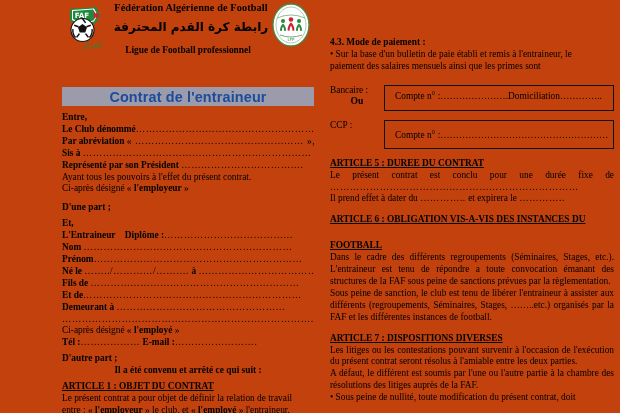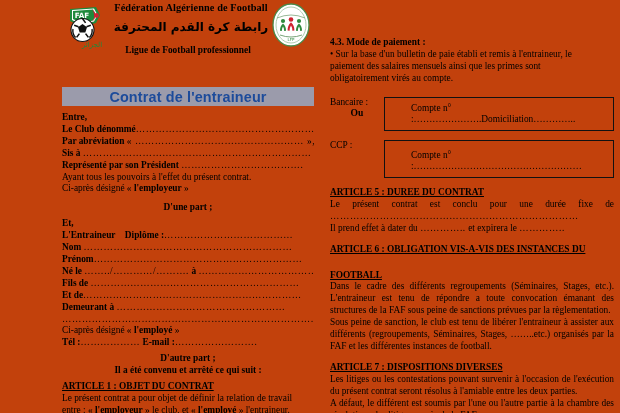--- a/index.html
+++ b/index.html
@@ -45,35 +45,35 @@
     font-family:"Liberation Sans","DejaVu Sans",sans-serif;
     letter-spacing:.15px;
   }
 
   
   .body-left{font-size:9.35px;line-height:11.9px;padding-top:6px;}
   .body-right{font-size:9.35px;line-height:11.9px;padding-top:6px;}
   .b{font-weight:bold;}
   .line{white-space:nowrap;overflow:hidden;}
   .just{text-align:justify;text-justify:inter-word;}
-  .right{text-align:center;}
+  .right{text-align:left;}
   .center{text-align:center;}
   .art{font-weight:bold;text-decoration:underline;margin-top:9px;}
   .gap{height:7px;}
   .gap-s{height:4px;}
 
   
   .dots{letter-spacing:.6px;}
 
   
   .acct-row{display:flex;align-items:flex-start;margin-top:12px;}
   .acct-label{width:54px;font-size:9.35px;line-height:11.6px;flex:none;}
   .acct-box{
     flex:1;border:1.1px solid #111;min-height:26px;
-    padding:5px 4px 4px 26px;font-size:9.35px;line-height:11.6px;
+    padding:5px 4px 4px 10px;font-size:9.35px;line-height:11.6px;
     box-sizing:border-box;
   }
   .acct-box.tall{min-height:29px;padding-top:9px;}
   .ou{font-weight:bold;text-align:center;width:54px;font-size:9.6px;
       margin-top:-1px;}
 </style>
 </head>
 <body>
 
 <div class="page">
@@ -231,21 +231,20 @@
 
     </div>
   </div>
 
   <div class="col col-right">
     <div class="body-right" style="padding-top:37px">
 
       <div class="b">4.3. Mode de paiement :</div>
       <div>• Sur la base d'un bulletin de paie établi et remis à l'entraineur, le</div>
       <div>paiement des salaires mensuels ainsi que les primes sont</div>
-      <div>obligatoirement virés au compte.</div>
 
       <div class="acct-row">
         <div>
           <div class="acct-label">Bancaire :</div>
           <div class="ou">Ou</div>
         </div>
         <div class="acct-box">Compte n° :………………….Domiciliation…………..</div>
       </div>
 
       <div class="acct-row" style="margin-top:9px">

